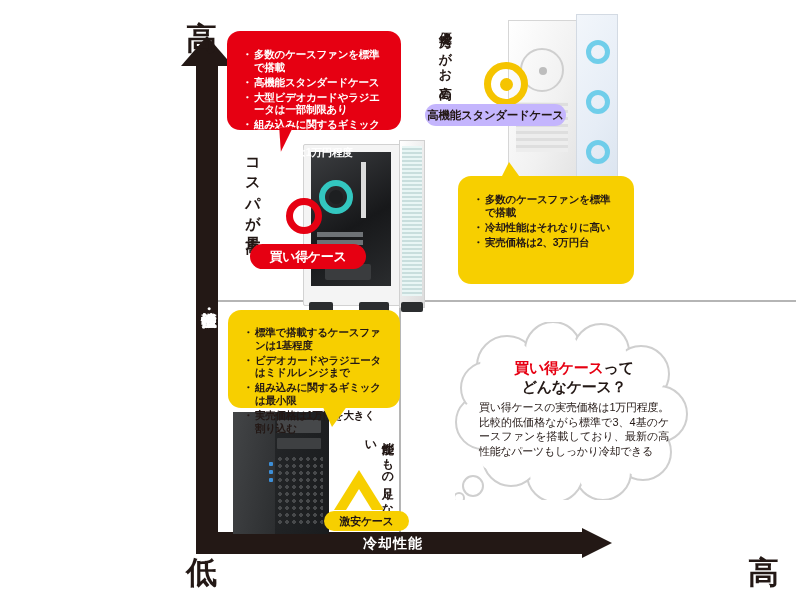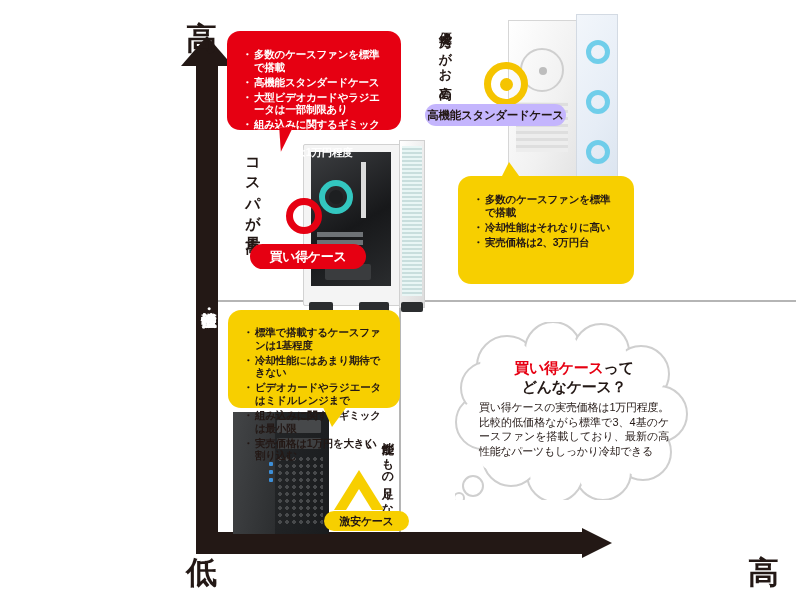--- a/index.html
+++ b/index.html
@@ -197,20 +197,21 @@
 <body>
 
 <div id="stage">
 
   <div class="axis-dark" id="y-axis-shaft"></div>
   <div id="y-axis-head"></div>
   <div class="axis-dark" id="x-axis-shaft"></div>
   <div id="x-axis-head"></div>
 
   <div id="y-axis-label">機能性・拡張性</div>
+  <div id="x-axis-label">冷却性能</div>
 
   <div class="axis-end" id="axis-top-high">高</div>
   <div class="axis-end" id="axis-left-low">低</div>
   <div class="axis-end" id="axis-right-high">高</div>
 
   <div class="divider" id="divider-h"></div>
   <div class="divider" id="divider-v"></div>
 
   <div class="pc" id="case-premium">
     <div class="body"></div>
@@ -268,21 +269,20 @@
       <li>多数のケースファンを標準で搭載</li>
       <li>冷却性能はそれなりに高い</li>
       <li>実売価格は2、3万円台</li>
     </ul>
   </div>
   <div id="callout-yellow-right-tail"></div>
 
   <div class="callout" id="callout-yellow-left">
     <ul>
       <li>標準で搭載するケースファンは1基程度</li>
-      <li>冷却性能にはあまり期待できない</li>
       <li>ビデオカードやラジエータはミドルレンジまで</li>
       <li>組み込みに関するギミックは最小限</li>
       <li>実売価格は1万円を大きく割り込む</li>
     </ul>
   </div>
   <div id="callout-yellow-left-tail"></div>
 
   <div id="mark-circle"></div>
   <div id="mark-double-circle">
     <div class="inner"></div>

